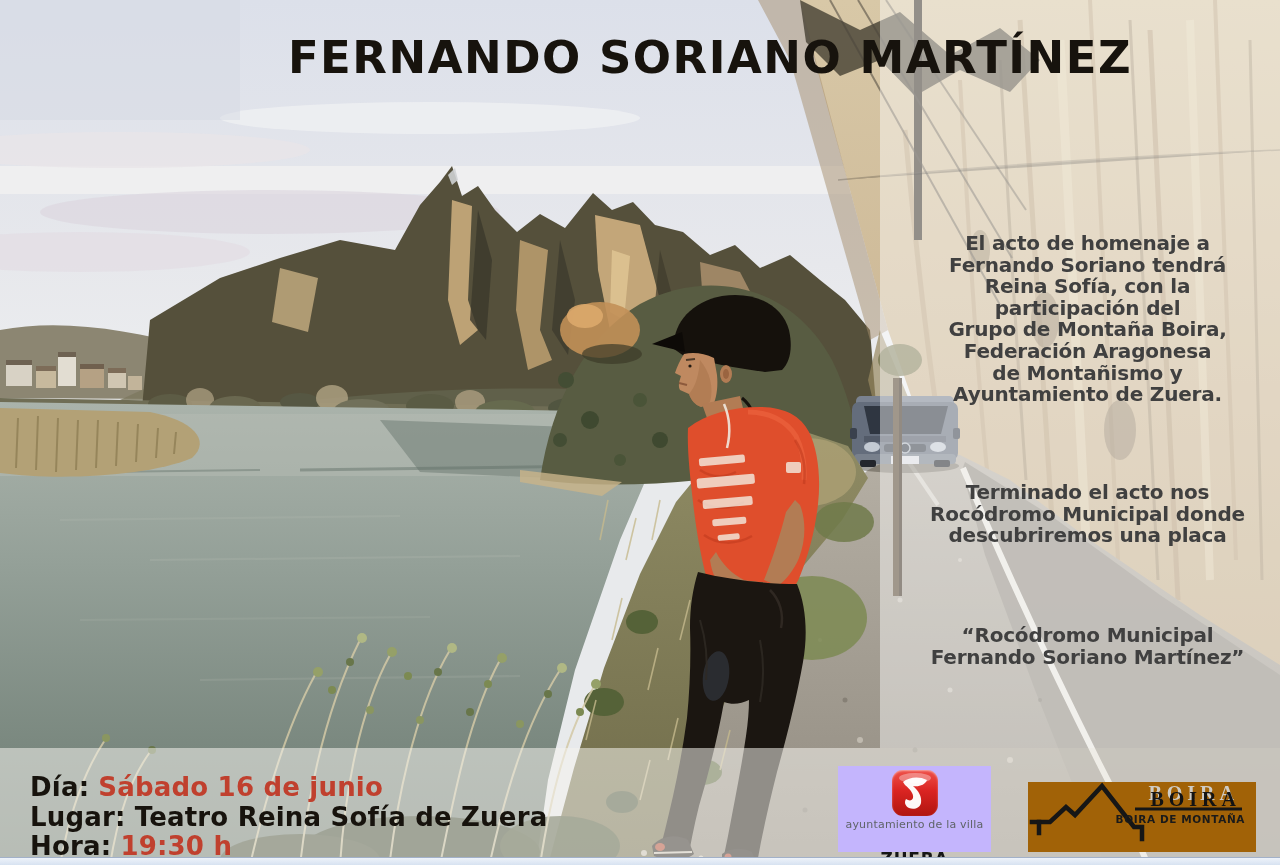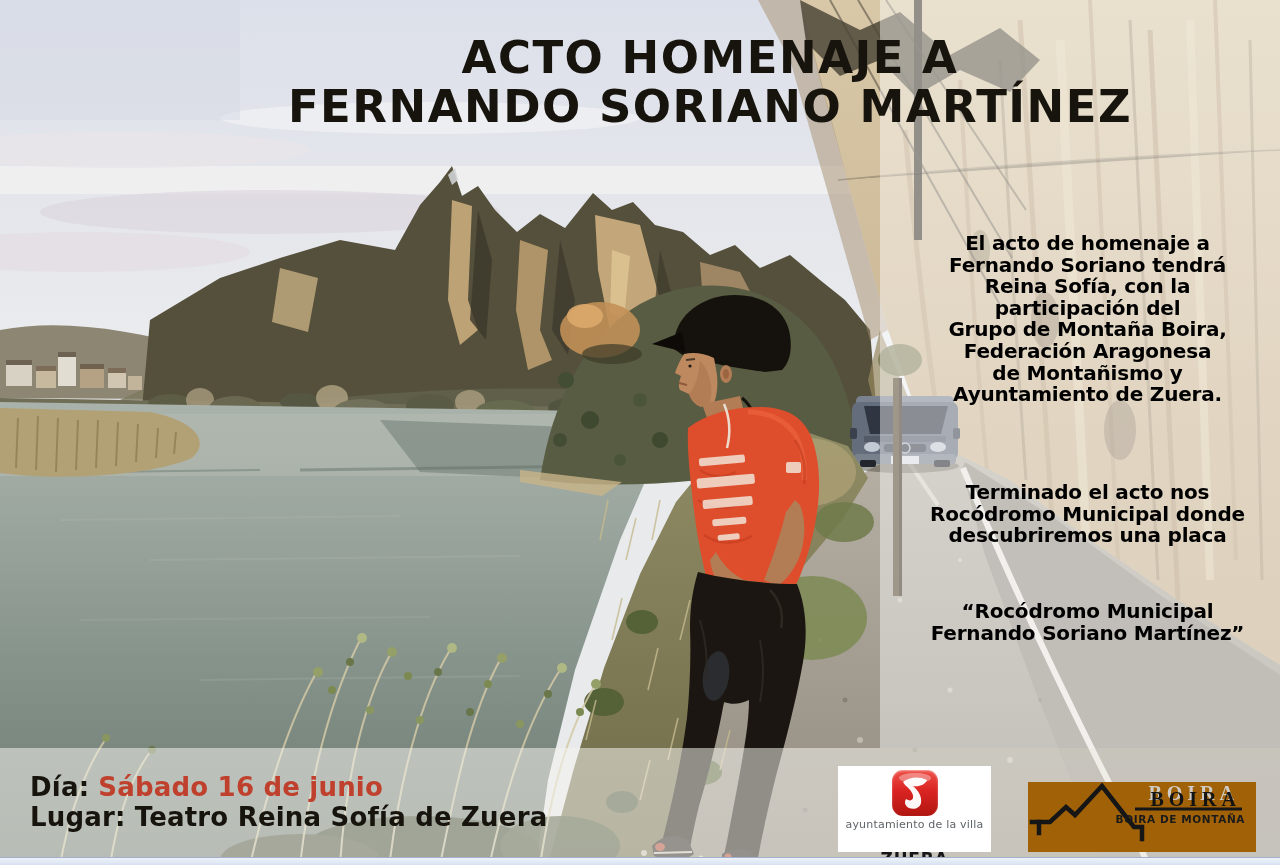--- a/index.html
+++ b/index.html
@@ -24,37 +24,37 @@
     border-top:1px solid #a2b1c9;box-sizing:border-box;z-index:4;
   }
   
   .title{
     position:absolute;left:140px;top:33px;width:1140px;z-index:3;
     text-align:center;color:#17130d;font-weight:800;
     font-size:45px;line-height:49px;letter-spacing:1.5px;
   }
   .rcol{
     position:absolute;left:895px;width:385px;z-index:3;
-    text-align:center;color:#000000;font-weight:800;
+    text-align:center;color:#404040;font-weight:800;
     font-size:20px;line-height:21.6px;letter-spacing:-0.2px;
   }
   .rcol.p1{top:233px;}
   .rcol.p2{top:482px;}
-  .rcol.plaque{top:601px;}
+  .rcol.plaque{top:625px;}
   .details{
     position:absolute;left:30px;top:773px;z-index:3;
     font-weight:800;font-size:26px;line-height:29.5px;color:#17130d;
     letter-spacing:0.2px;
   }
   .details .red{color:#c0402e;}
   .details .dv{margin-left:9px;}
   
   .zuera-card{
     position:absolute;left:838px;top:766px;width:153px;height:86px;
-    background:#ffffff;z-index:3;display:flex;flex-direction:column;
+    background:#c4b5fd;z-index:3;display:flex;flex-direction:column;
     align-items:center;justify-content:flex-start;
   }
   .zicon{
     width:46px;height:46px;margin-top:4px;border-radius:11px;
     background:linear-gradient(180deg,#ef524a 0%,#da2422 45%,#b01510 100%);
     box-shadow:inset 0 1px 2px rgba(255,255,255,.5);
     display:flex;align-items:center;justify-content:center;
   }
   .zuera-sub{font-size:11px;color:#5f6468;margin-top:2px;letter-spacing:0.2px;}
   .zuera-name{font-size:17px;font-weight:800;color:#161616;letter-spacing:0.8px;margin-top:18px;}
@@ -412,21 +412,20 @@
           <circle cx="152" cy="750" r="4" fill="#68764a"></circle>
       </g>
     </g>
   </svg>
 
   <div class="overlay-right"></div>
   <div class="overlay-bottom"></div>
   <div class="bottom-strip"></div>
 
   <div class="title">
-    <div>ACTO HOMENAJE A</div>
     <div>FERNANDO SORIANO MARTÍNEZ</div>
   </div>
 
   <div class="rcol p1">
     <div>El acto de homenaje a</div>
     <div>Fernando Soriano tendrá</div>
     <div>Reina Sofía, con la</div>
     <div>participación del</div>
     <div>Grupo de Montaña Boira,</div>
     <div>Federación Aragonesa</div>
@@ -445,20 +444,23 @@
     <div>Fernando Soriano Martínez”</div>
   </div>
 
   <div class="details">
     <div>
       <span>Día:</span><span class="dv red">Sábado 16 de junio</span>
     </div>
     <div>
       <span>Lugar:</span><span class="dv">Teatro Reina Sofía de Zuera</span>
     </div>
+    <div>
+      <span>Hora:</span><span class="dv red">19:30 h</span>
+    </div>
   </div>
 
   <div class="zuera-card">
     <div class="zicon">
       <svg width="46" height="46" viewBox="0 0 46 46">
         <ellipse cx="23" cy="8" rx="16" ry="5" fill="#ffffff" opacity="0.35"></ellipse>
         <path d="M11,12 C17,7 27,6 35,10 C33,15 27,17 21,16 C27,21 30,27 29,33 C28,38 22,40 17,38 C13,36 12,32 14,29 C17,31 20,31 21,28 C22,24 18,19 13,15 Z" fill="#ffffff" opacity="0.97"></path>
       </svg>
     </div>
     <div class="zuera-sub">ayuntamiento de la villa</div>

